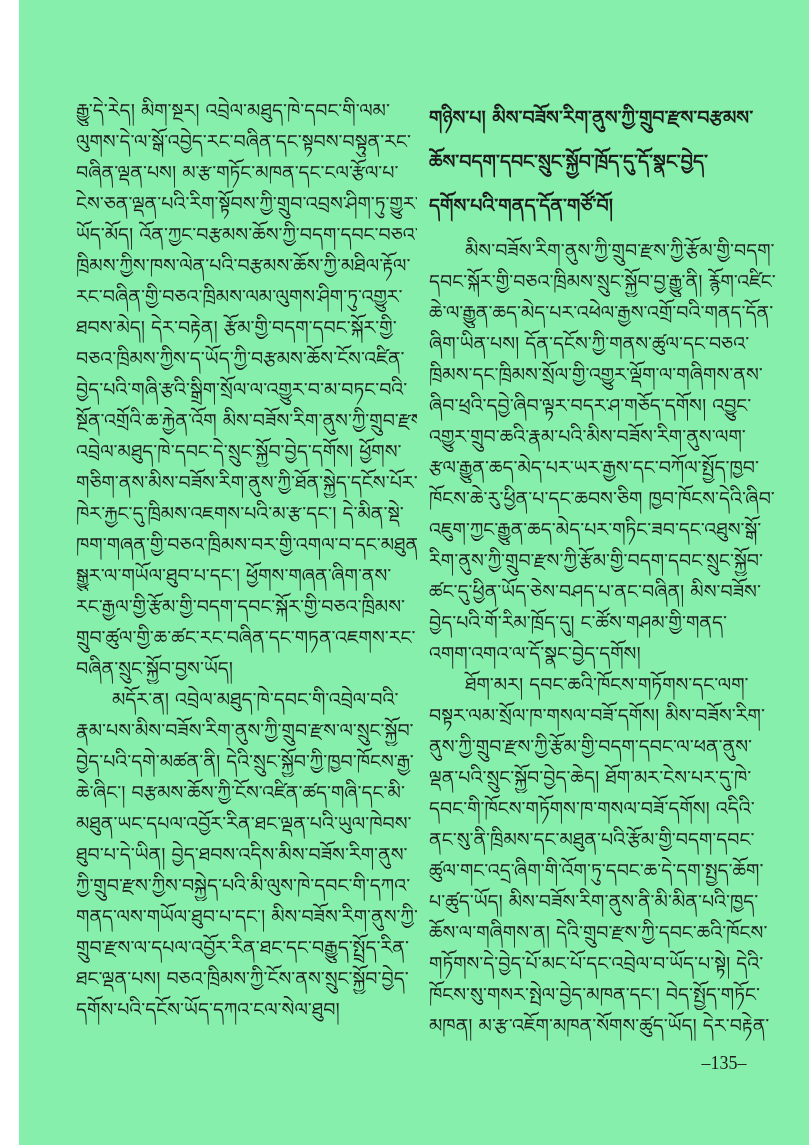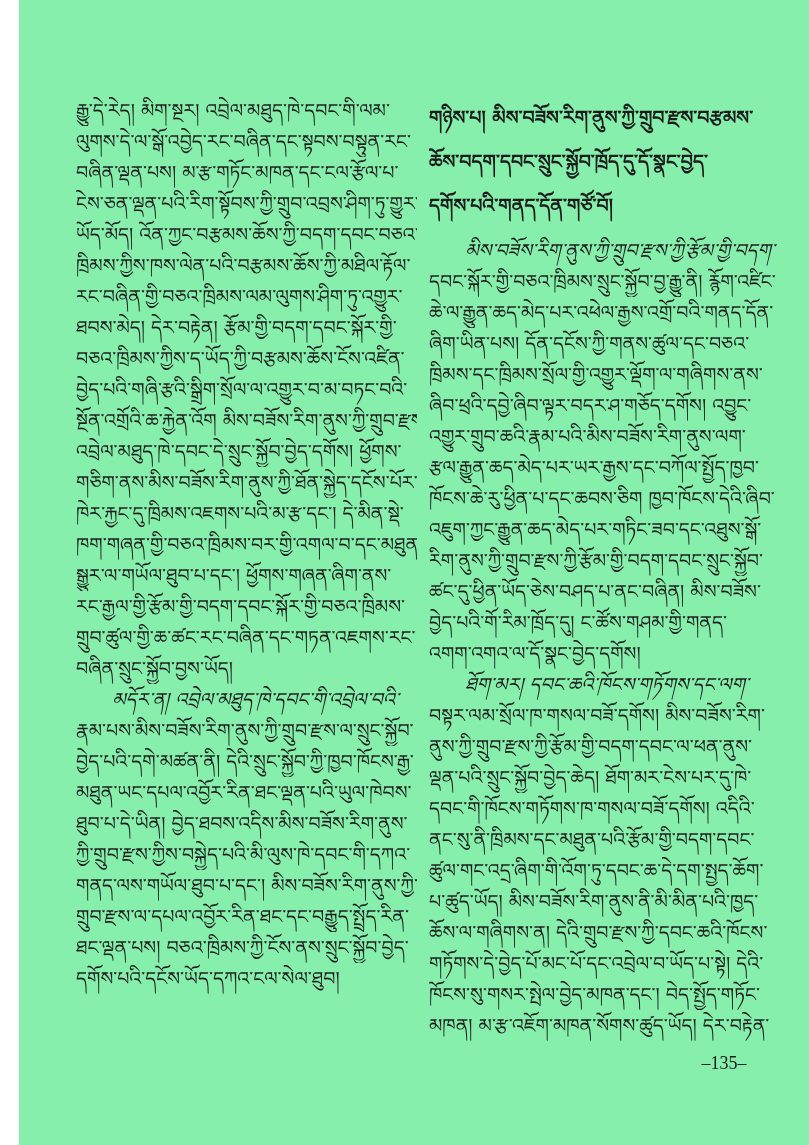--- a/index.html
+++ b/index.html
@@ -18,21 +18,21 @@
   .col-right { left: 410px; width: 353px; }
   .para { margin: 0; padding: 0; }
   .tline {
     height: 31px;
     line-height: 31px;
     font-size: 19px;
     white-space: nowrap;
     overflow: hidden;
     text-align: left;
   }
-  .para[data-indent-first="true"] .tline:first-child { text-indent: 36px; font-style: italic; }
+  .para[data-indent-first="true"] .tline:first-child { text-indent: 36px; }
   .heading { margin: 0 0 8px 0; padding: 0; font-weight: bold; }
   .hline {
     height: 44px;
     line-height: 44px;
     font-size: 19px;
     text-align: left;
     white-space: nowrap;
     overflow: hidden;
   }
   .page-number {
@@ -72,20 +72,21 @@
         <div class="tline">ཁག་གཞན་གྱི་བཅའ་ཁྲིམས་བར་གྱི་འགལ་བ་དང་མཐུན་</div>
         <div class="tline">སྒྱུར་ལ་གཡོལ་ཐུབ་པ་དང་། ཕྱོགས་གཞན་ཞིག་ནས་</div>
         <div class="tline">རང་རྒྱལ་གྱི་རྩོམ་གྱི་བདག་དབང་སྐོར་གྱི་བཅའ་ཁྲིམས་</div>
         <div class="tline">གྲུབ་ཚུལ་གྱི་ཆ་ཚང་རང་བཞིན་དང་གཏན་འཇགས་རང་</div>
         <div class="tline">བཞིན་སྲུང་སྐྱོབ་བྱས་ཡོད།</div>
       </div>
     <div class="para" data-indent-first="true">
         <div class="tline">མདོར་ན། འབྲེལ་མཐུད་ཁེ་དབང་གི་འབྲེལ་བའི་</div>
         <div class="tline">རྣམ་པས་མིས་བཟོས་རིག་ནུས་ཀྱི་གྲུབ་རྫས་ལ་སྲུང་སྐྱོབ་</div>
         <div class="tline">བྱེད་པའི་དགེ་མཚན་ནི། དེའི་སྲུང་སྐྱོབ་ཀྱི་ཁྱབ་ཁོངས་རྒྱ་</div>
+        <div class="tline">ཆེ་ཞིང་། བརྩམས་ཆོས་ཀྱི་ངོས་འཛིན་ཚད་གཞི་དང་མི་</div>
         <div class="tline">མཐུན་ཡང་དཔལ་འབྱོར་རིན་ཐང་ལྡན་པའི་ཡུལ་ཁེབས་</div>
         <div class="tline">ཐུབ་པ་དེ་ཡིན། བྱེད་ཐབས་འདིས་མིས་བཟོས་རིག་ནུས་</div>
         <div class="tline">ཀྱི་གྲུབ་རྫས་ཀྱིས་བསྐྱེད་པའི་མི་ལུས་ཁེ་དབང་གི་དཀའ་</div>
         <div class="tline">གནད་ལས་གཡོལ་ཐུབ་པ་དང་། མིས་བཟོས་རིག་ནུས་ཀྱི་</div>
         <div class="tline">གྲུབ་རྫས་ལ་དཔལ་འབྱོར་རིན་ཐང་དང་བརྒྱུད་སྤྲོད་རིན་</div>
         <div class="tline">ཐང་ལྡན་པས། བཅའ་ཁྲིམས་ཀྱི་ངོས་ནས་སྲུང་སྐྱོབ་བྱེད་</div>
         <div class="tline">དགོས་པའི་དངོས་ཡོད་དཀའ་ངལ་སེལ་ཐུབ།</div>
       </div>
   </div>
 

